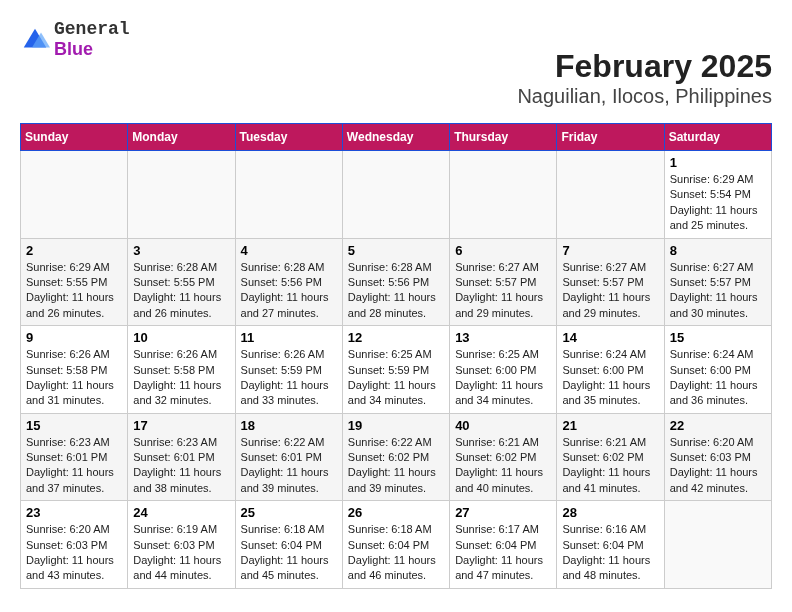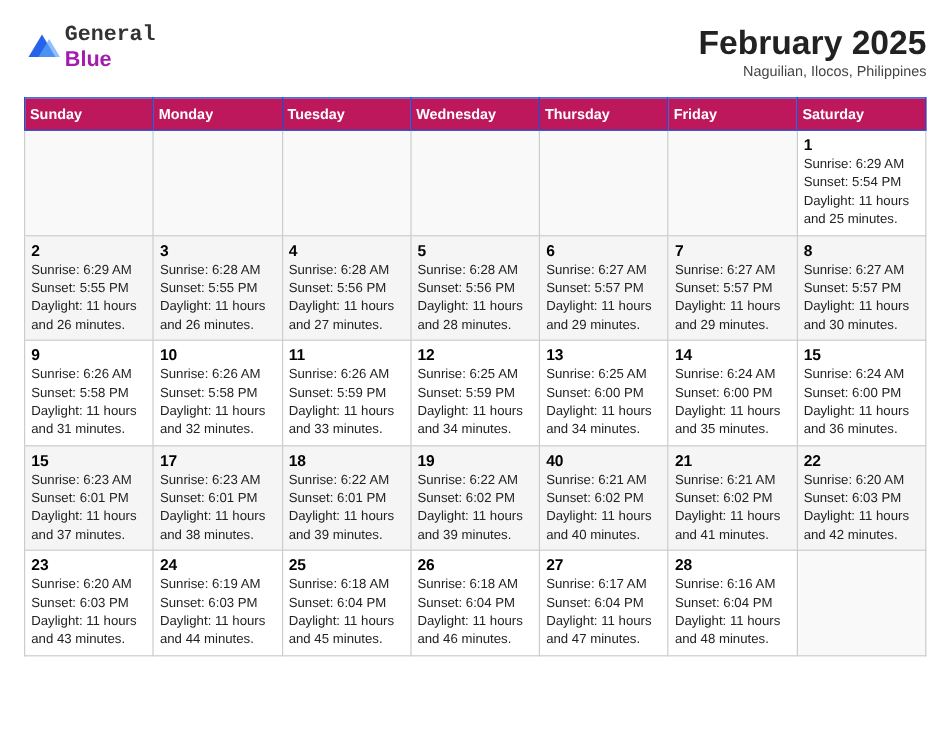--- a/index.html
+++ b/index.html
@@ -29,26 +29,27 @@
     .logo-general { color: #333; font-family: Liberation Mono, monospace; }
     .logo-blue { color: #a21caf; }
     .logo-icon {
       width: 30px;
       height: 30px;
     }
     .title-block {
       text-align: right;
     }
     .month-year {
-      font-size: 28px;
+      font-size: 32px;
       font-weight: bold;
       color: #222;
+      margin-top: 28px;
     }
     .location {
-      font-size: 12px;
+      font-size: 20px;
       color: #444;
     }
     .calendar {
       width: 100%;
       border-collapse: collapse;
       font-size: 11px;
     }
     .calendar th {
       background-color: #be185d;
       color: #fff;

